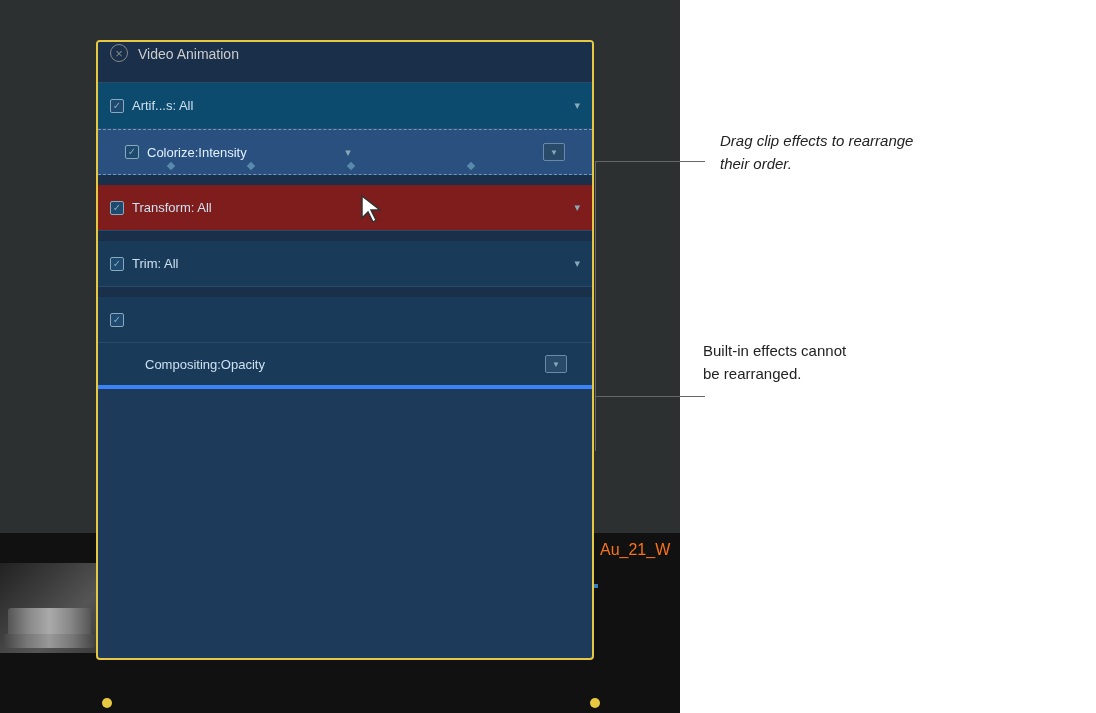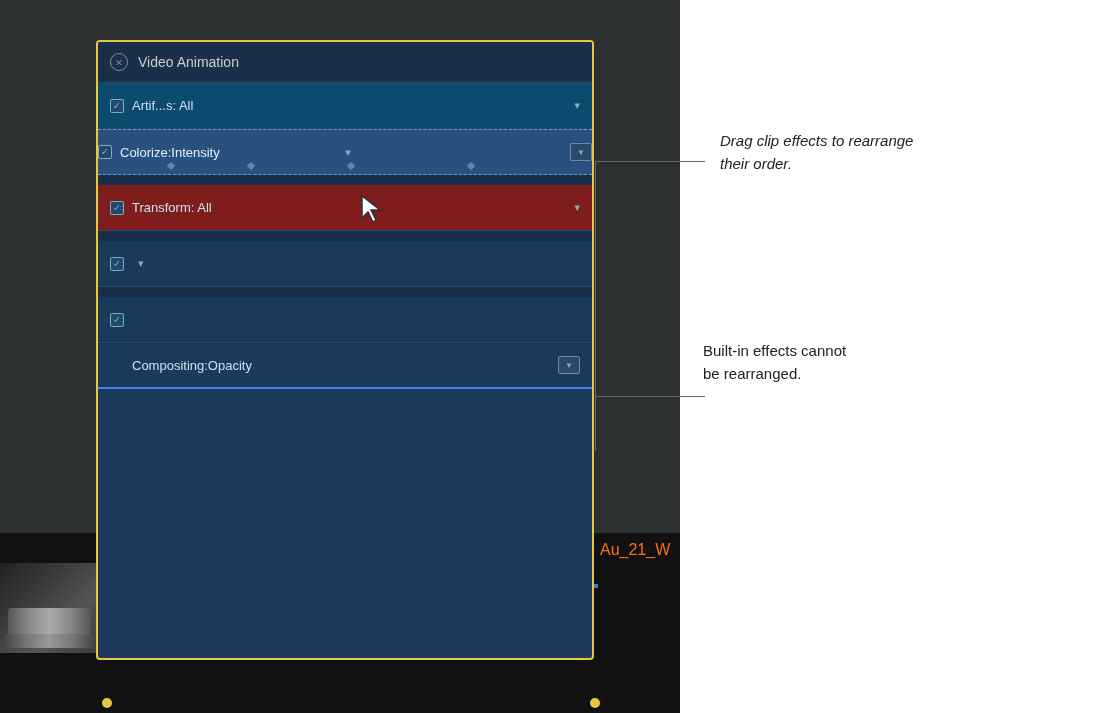--- a/index.html
+++ b/index.html
@@ -21,21 +21,21 @@
       height: 620px;
       background: #1e3a5a;
       border: 2px solid #e8c840;
       border-radius: 4px;
       overflow: hidden;
     }
 
     
     .panel-header {
       display: flex;
-      align-items: center;
+      align-items: flex-end;
       background: #1a2f4a;
       padding: 20px 12px;
       height: 32px;
       border-bottom: 1px solid #2a4a6a;
     }
 
     .close-btn {
       width: 18px;
       height: 18px;
       border-radius: 50%;
@@ -203,21 +203,21 @@
 
   <div class="effect-row" style="background:#0c4a6e;">
     <div class="checkbox-area">
       <div class="checkbox checked"></div>
     </div>
     <span class="effect-name">Artif...s: All</span>
     <span class="dropdown-arrow">▾</span>
   </div>
 
   <div style="position:relative;margin:0;padding:0;">
-    <div style="display:flex;align-items:center;padding:0 0;height:46px;background:#2a5080;border-top:1.5px dashed #6a9ac0;border-bottom:1.5px dashed #6a9ac0;position:relative;">
+    <div style="display:flex;align-items:center;padding:0 27px;height:46px;background:#2a5080;border-top:1.5px dashed #6a9ac0;border-bottom:1.5px dashed #6a9ac0;position:relative;">
       <div class="checkbox-area">
         <div class="checkbox checked"></div>
       </div>
       <span class="effect-name bright">Colorize:Intensity</span>
       <span class="dropdown-arrow">▾</span>
       <div style="flex:1;"></div>
       <div class="expand-btn"></div>
     </div>
 
     <div style="position:absolute;bottom:4px;left:30px;right:50px;height:10px;display:flex;align-items:center;">
@@ -243,32 +243,33 @@
     <span class="effect-name">Transform: All</span>
     <span class="dropdown-arrow">▾</span>
   </div>
 
   <div style="height:10px;background:#1a2f4a;"></div>
 
   <div class="effect-row" style="background:#1a3a5a;">
     <div class="checkbox-area">
       <div class="checkbox checked"></div>
     </div>
+    <span class="effect-name">Trim: All</span>
     <span class="dropdown-arrow">▾</span>
   </div>
 
   <div style="height:10px;background:#1a2f4a;"></div>
 
   <div class="effect-row" style="background:#1a3a5a;">
     <div class="checkbox-area">
       <div class="checkbox checked"></div>
     </div>
   </div>
 
-  <div style="display:flex;align-items:center;padding:0 12px;height:46px;background:#1a3a5a;border-bottom:2px solid #3b82f6;">
+  <div style="display:flex;align-items:center;padding:0 25px;height:46px;background:#1a3a5a;border-bottom:4px solid #3b82f6;">
     <div style="width:14px;margin-right:8px;"></div>
     <span class="effect-name">Compositing:Opacity</span>
     <div style="flex:1;"></div>
     <div class="expand-btn"></div>
   </div>
 
 </div>
 
 <div style="position:absolute;top:161px;left:595px;width:110px;height:1px;background:#666;"></div>
 <div style="position:absolute;top:161px;left:595px;width:1px;height:180px;background:#666;"></div>

